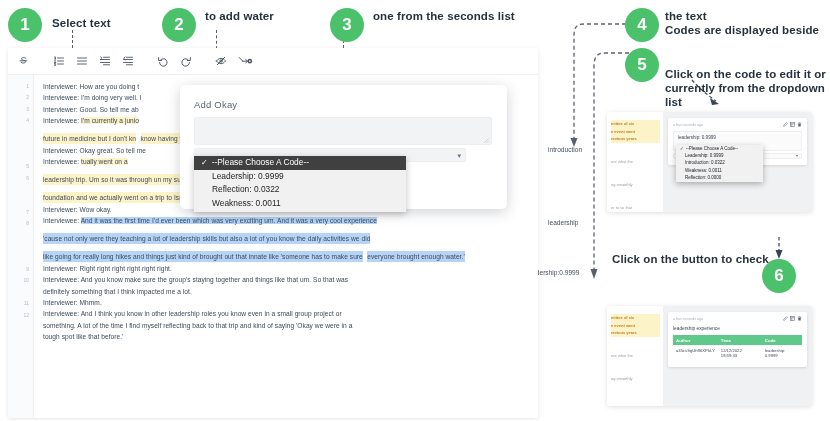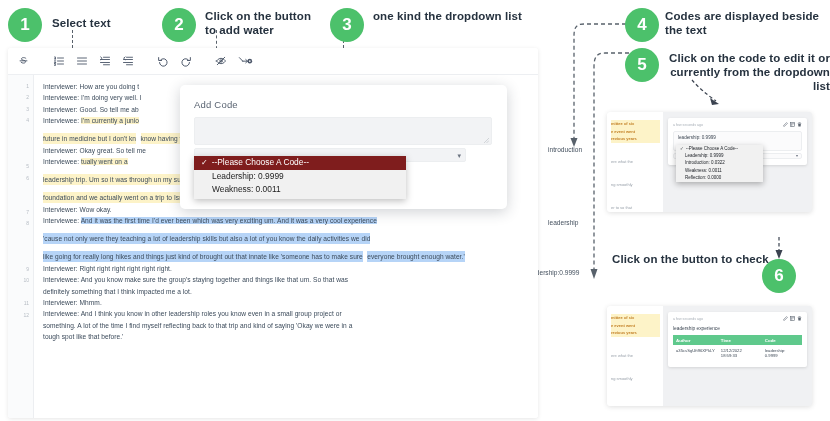--- a/index.html
+++ b/index.html
@@ -169,21 +169,21 @@
   }
   #code-dropdown .opt {
     height: 13.6px;
     line-height: 13.6px;
     padding-left: 18px;
     color: #1d1d1d;
     white-space: nowrap;
     position: relative;
   }
   #code-dropdown .opt.sel {
-    background: #7f1d1d;
+    background: #404040;
     color: #ffffff;
     padding-left: 7px;
   }
   #code-dropdown .opt.sel .tick {
     margin-right: 4px;
     font-size: 8px;
   }
   .code-label {
     position: absolute;
     font-size: 6.6px;
@@ -345,37 +345,36 @@
   </svg>
 </div>
 
 <div class="badge" style="left:8px; top:8px;">1</div>
 <div class="callout-text" style="left:52px; top:16px;">
   <div>Select text</div>
 </div>
 
 <div class="badge" style="left:162px; top:8px;">2</div>
 <div class="callout-text" style="left:205px; top:9px;">
-  <div>Click on the button</div>
   <div>to add water</div>
 </div>
 
 <div class="badge" style="left:330px; top:8px;">3</div>
 <div class="callout-text" style="left:373px; top:9px;">
-  <div>one kind the dropdown list</div>
+  <div>one from the seconds list</div>
 </div>
 
 <div class="badge" style="left:625px; top:8px;">4</div>
 <div class="callout-text" style="left:665px; top:9px;">
+  <div>the text</div>
   <div>Codes are displayed beside</div>
-  <div>the text</div>
 </div>
 
 <div class="badge" style="left:625px; top:48px;">5</div>
-<div class="callout-text" style="left:665px; top:51px;text-align:right;">
+<div class="callout-text" style="left:665px; top:67px;">
   <div>Click on the code to edit it or</div>
   <div>currently from the dropdown list</div>
 </div>
 
 <div class="badge" style="left:762px; top:259px;">6</div>
 <div class="callout-text" style="left:612px; top:252px;">
   <div>Click on the button to check</div>
 </div>
 
 <div id="editor-window">
@@ -494,36 +493,37 @@
       <p>definitely something that I think impacted me a lot.</p>
       <p>Interviewer: Mhmm.</p>
       <p>Interviewee: And I think  you know  in other leadership roles  you know  even in a small group project or</p>
       <p>something. A lot of the time I find myself reflecting back to that trip and kind of saying  'Okay  we were in a</p>
       <p>tough spot like that before.'</p>
     </div>
   </div>
 </div>
 
 <div id="add-code-modal">
-  <div id="add-code-title">Add Code</div>
+  <div id="add-code-title">Add Okay</div>
   <div id="code-textarea">
     <svg class="resize-grip" viewBox="0 0 6 6">
         <path d="M6 0L0 6M6 3L3 6" stroke="#b9bdc3" stroke-width=".7" fill="none"></path>
       </svg>
   </div>
   <div id="code-select">
     <span class="chev">▾</span>
   </div>
 </div>
 
 <div id="code-dropdown">
   <div class="opt sel">
     <span class="tick">✓</span><span>--Please Choose A Code--</span>
   </div>
   <div class="opt">Leadership: 0.9999</div>
+  <div class="opt">Reflection: 0.0322</div>
   <div class="opt">Weakness: 0.0011</div>
 </div>
 
 <div class="code-label" style="left:548px; top:146px;">introduction</div>
 <div class="code-label" style="left:548px; top:219px;">leadership</div>
 <div class="code-label" style="left:527px; top:269px;">leadership:0.9999</div>
 
 <div class="mini" style="left:607px; top:112px; width:205px; height:100px;">
   <div class="mini-left">
     <div class="ln y">mittee of six</div>

